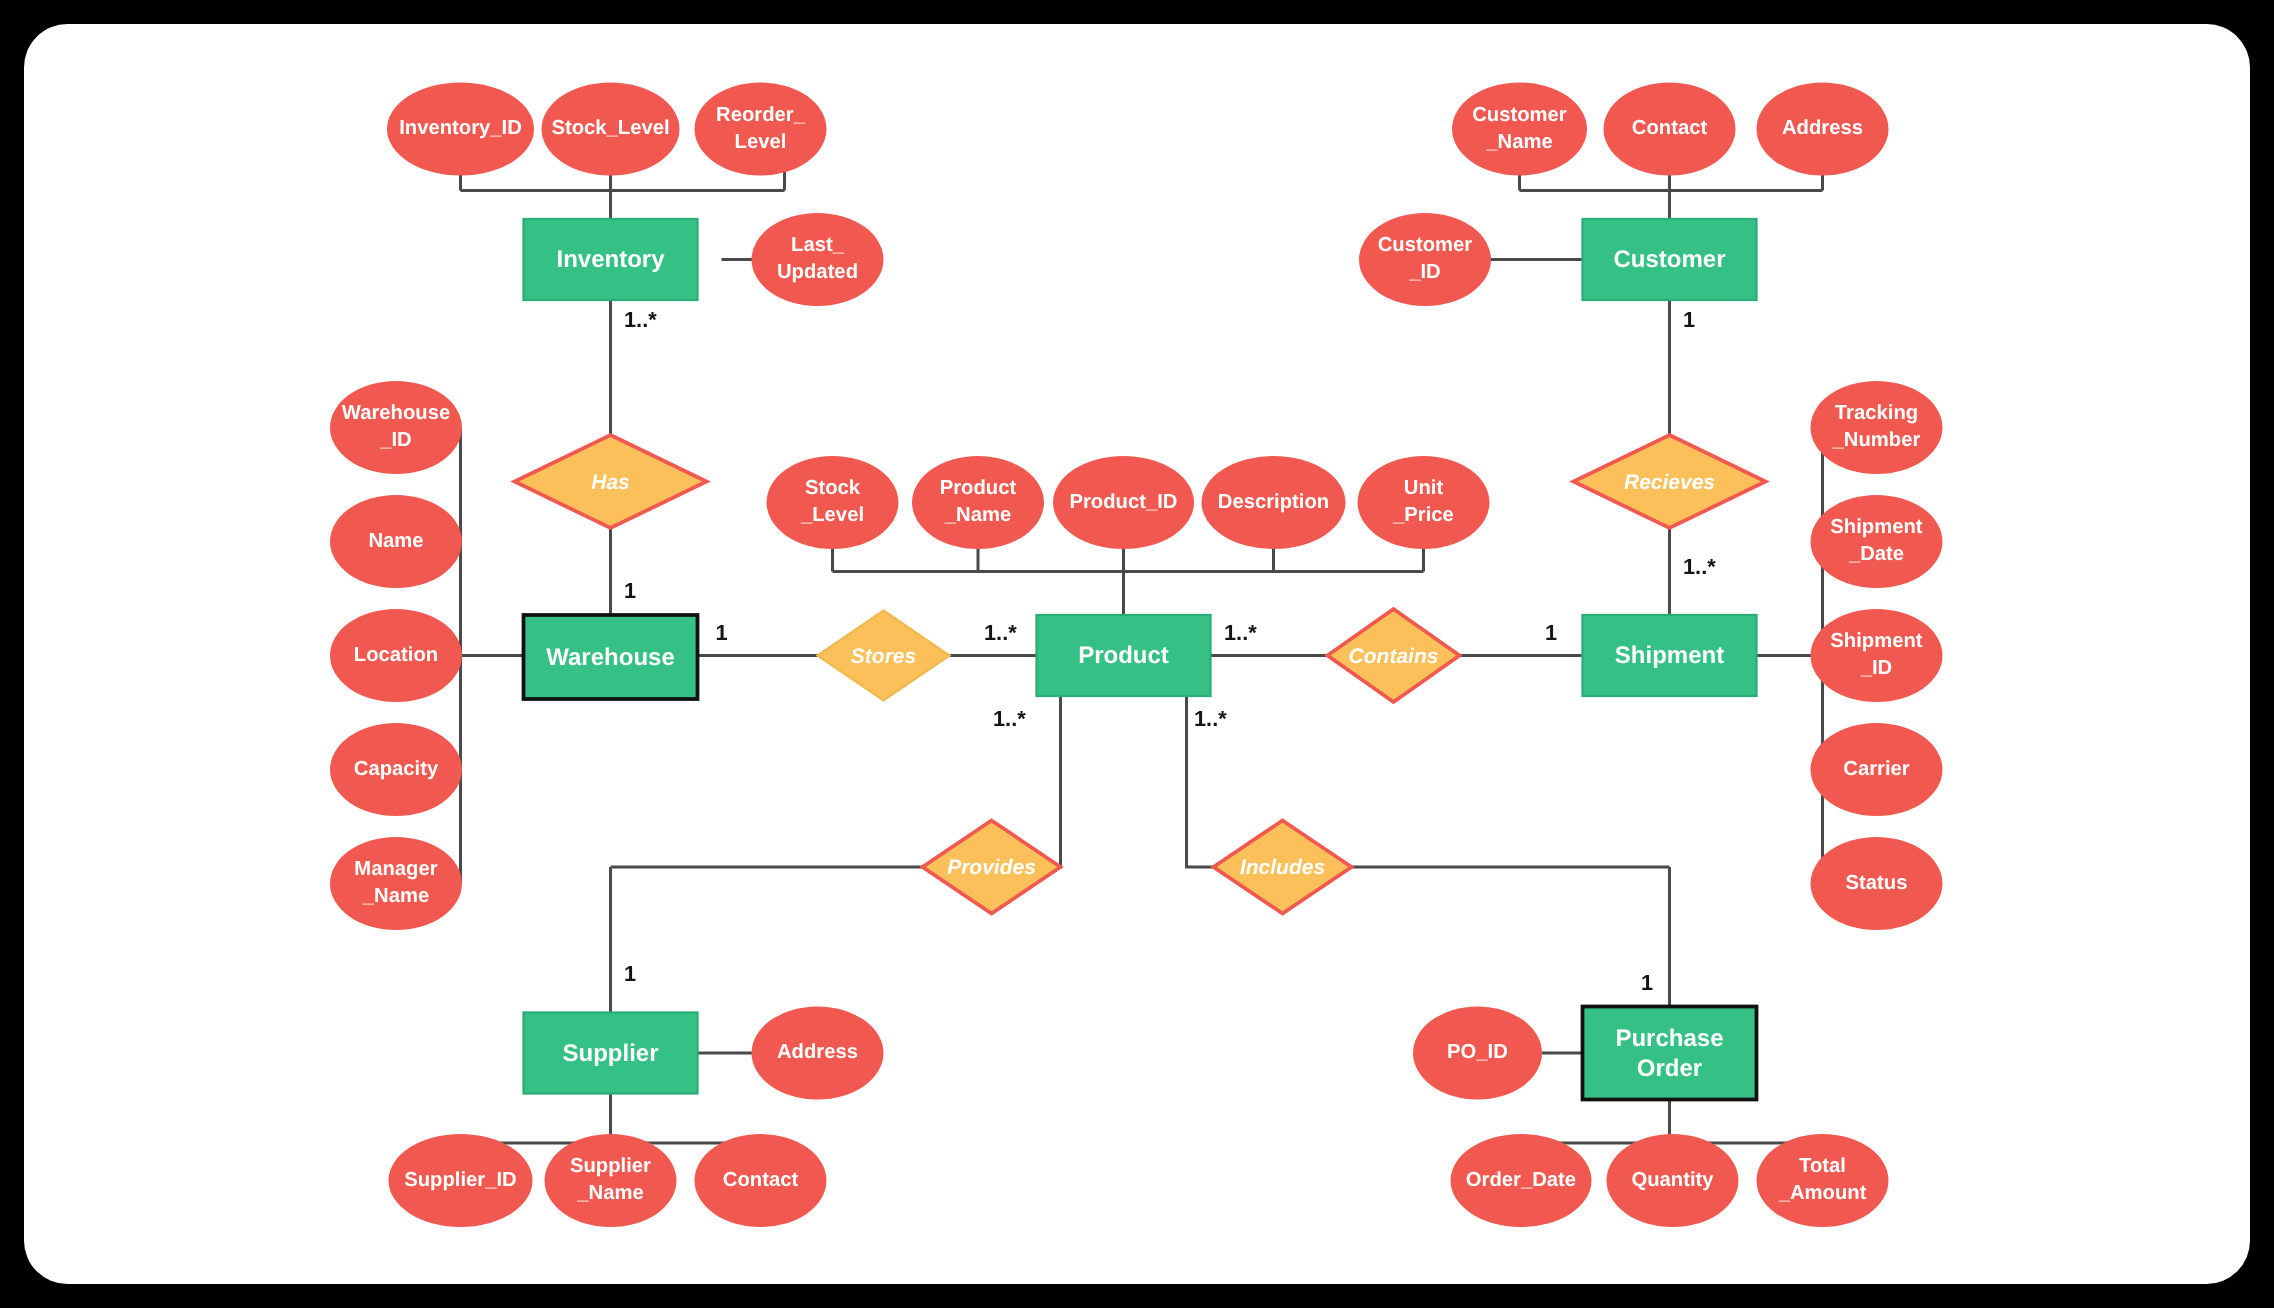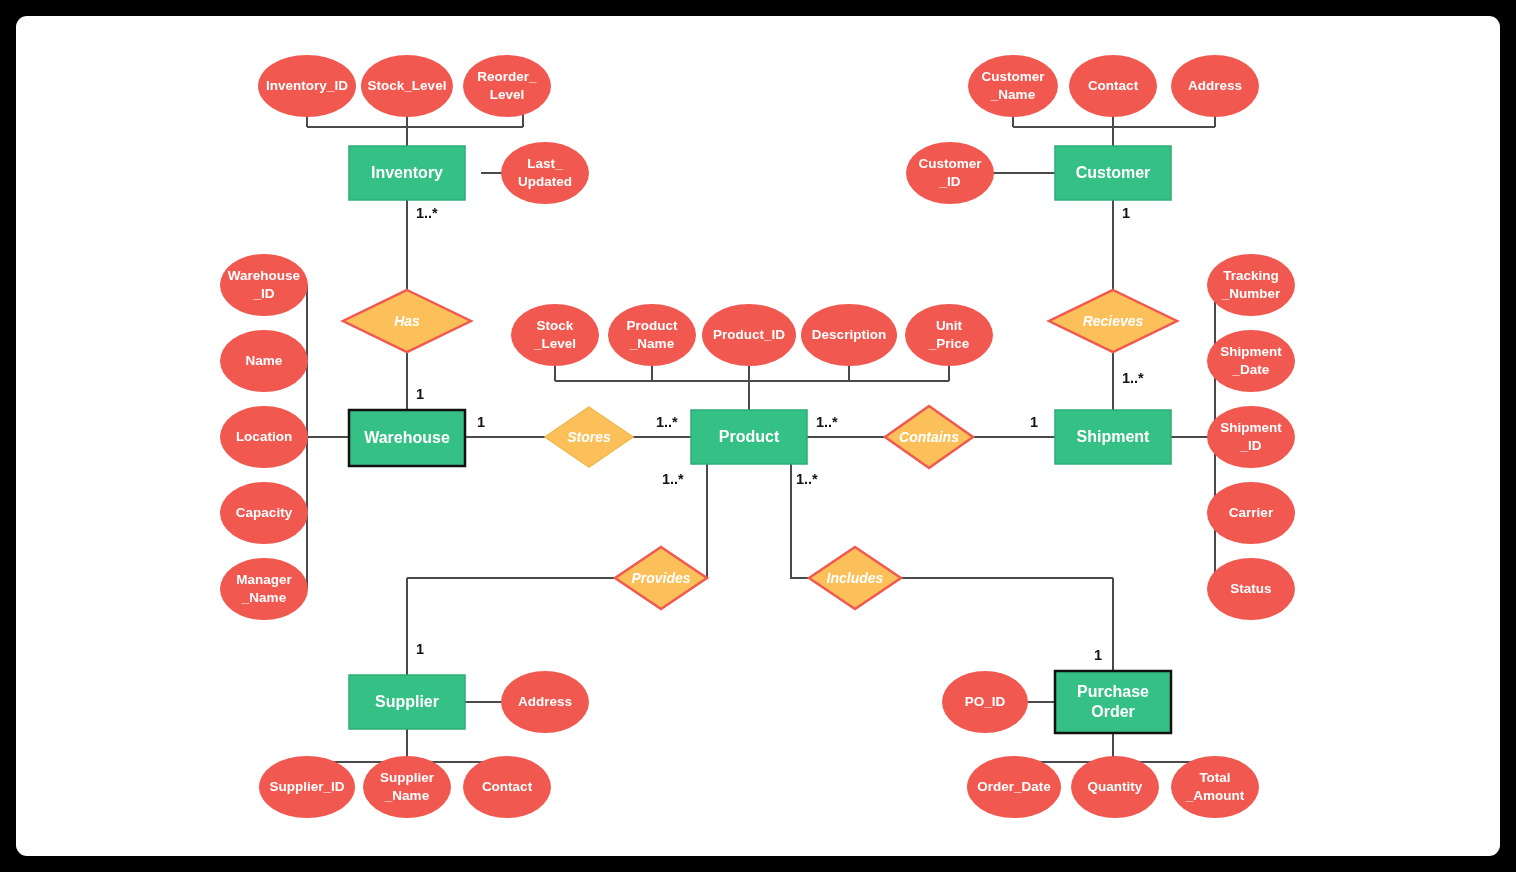--- a/index.html
+++ b/index.html
@@ -11,21 +11,21 @@
     overflow: hidden;
     font-family: "Liberation Sans", sans-serif;
   }
   #canvas {
     position: absolute;
     left: 16px;
     top: 16px;
     width: 1484px;
     height: 840px;
     background: #ffffff;
-    border-radius: 11px;
+    border-radius: 29px;
     overflow: hidden;
   }
   svg#er {
     display: block;
     width: 1484px;
     height: 840px;
   }
   .entity-rect {
     fill: #35c185;
     stroke: #111111;

